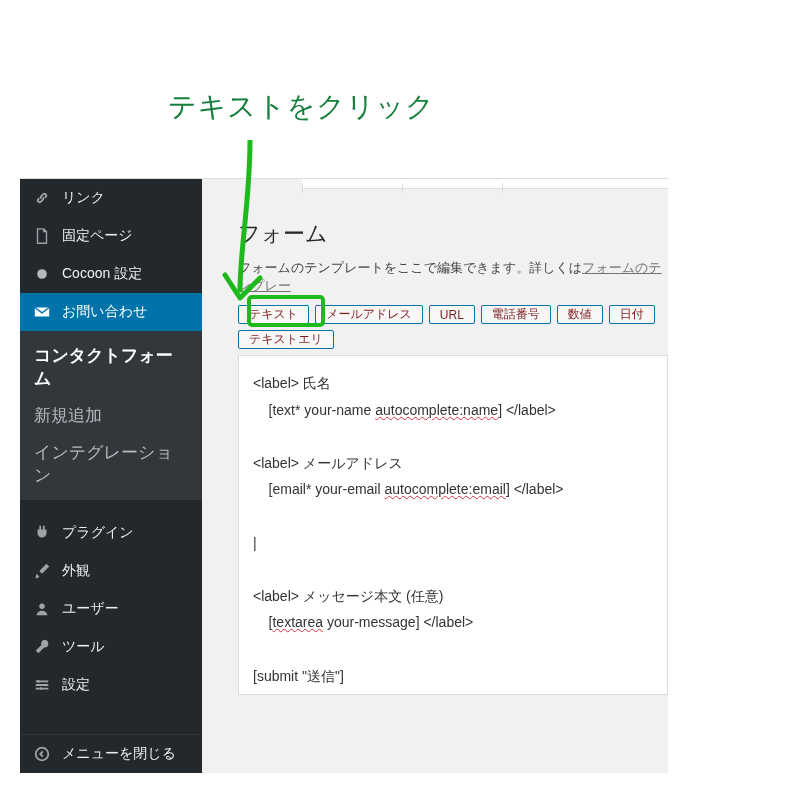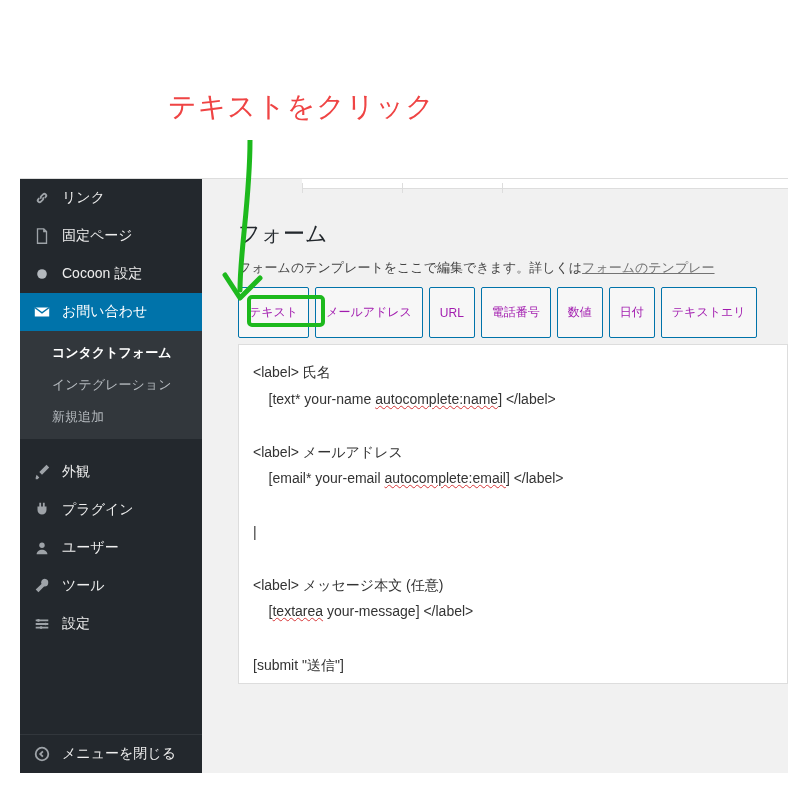--- a/index.html
+++ b/index.html
@@ -9,30 +9,30 @@
     width: 800px;
     height: 800px;
     overflow: hidden;
     position: relative;
   }
   .annotation {
     position: absolute;
     top: 88px;
     left: 168px;
     font-size: 28px;
-    color: #ef4444;
+    color: #15803d;
     letter-spacing: 1px;
   }
   .app {
     position: absolute;
     top: 178px;
     left: 20px;
     display: flex;
     height: 595px;
-    width: 768px;
+    width: 648px;
     border-top: 1px solid #ddd;
   }
   .sidebar {
     width: 182px;
     background: #23282d;
     color: #eee;
     font-size: 14px;
     display: flex;
     flex-direction: column;
   }
@@ -77,23 +77,23 @@
     align-items: center;
     justify-content: center;
     padding: 0 5px;
     margin-left: 4px;
   }
   .submenu {
     background: #32373c;
     padding: 6px 0;
   }
   .submenu .sub {
-    padding: 7px 12px 7px 32px;
+    padding: 7px 12px 7px 14px;
     color: #b4b9be;
-    font-size: 13px;
+    font-size: 17px;
     cursor: pointer;
   }
   .submenu .sub.current {
     color: #fff;
     font-weight: 600;
   }
   .separator { height: 14px; }
   .side-collapse {
     margin-top: auto;
     border-top: 1px solid #32373c;
@@ -136,23 +136,23 @@
   .desc a { color: #737373; text-decoration: underline; }
   .tag-row {
     display: flex;
     flex-wrap: wrap;
     gap: 6px;
     margin-bottom: 6px;
   }
   .tag-btn {
     border: 1px solid #0073aa;
     background: #f7f7f7;
-    color: #a21caf;
+    color: #7f1d1d;
     font-size: 12px;
-    padding: 16px 10px;
+    padding: 0 10px;
     border-radius: 2px;
     cursor: pointer;
     white-space: nowrap;
     text-align: right;
   }
   .form-code {
     margin-top: 6px;
     background: #fff;
     border: 1px solid #ddd;
     padding: 14px 14px;
@@ -231,42 +231,42 @@
         <svg width="18" height="18" viewBox="0 0 20 20" fill="currentColor">
             <path d="M2 5h16v10H2z" fill="#fff"></path>
             <path d="M2 5l8 6 8-6" fill="none" stroke="#0073aa" stroke-width="1.5"></path>
           </svg>
       </span>
       <span>お問い合わせ</span>
     </div>
 
     <div class="submenu">
       <div class="sub current">コンタクトフォーム</div>
+      <div class="sub">新規追加</div>
       <div class="sub">インテグレーション</div>
-      <div class="sub">新規追加</div>
     </div>
 
     <div class="separator"></div>
 
     <div class="side-item">
       <span class="icon">
         <svg width="18" height="18" viewBox="0 0 20 20" fill="currentColor">
+            <path d="M7 2v4H5v4a5 5 0 0010 0V6h-2V2h-2v4H9V2z"></path>
+          </svg>
+      </span>
+      <span>プラグイン</span>
+    </div>
+
+    <div class="side-item">
+      <span class="icon">
+        <svg width="18" height="18" viewBox="0 0 20 20" fill="currentColor">
             <path d="M15 2l3 3-8 8-3-3zM4 13l3 3-2 2H3v-2z"></path>
           </svg>
       </span>
       <span>外観</span>
-    </div>
-
-    <div class="side-item">
-      <span class="icon">
-        <svg width="18" height="18" viewBox="0 0 20 20" fill="currentColor">
-            <path d="M7 2v4H5v4a5 5 0 0010 0V6h-2V2h-2v4H9V2z"></path>
-          </svg>
-      </span>
-      <span>プラグイン</span>
     </div>
 
     <div class="side-item">
       <span class="icon">
         <svg width="18" height="18" viewBox="0 0 20 20" fill="currentColor">
             <circle cx="10" cy="7" r="3"></circle>
             <path d="M4 17c0-3 3-5 6-5s6 2 6 5z"></path>
           </svg>
       </span>
       <span>ユーザー</span>

